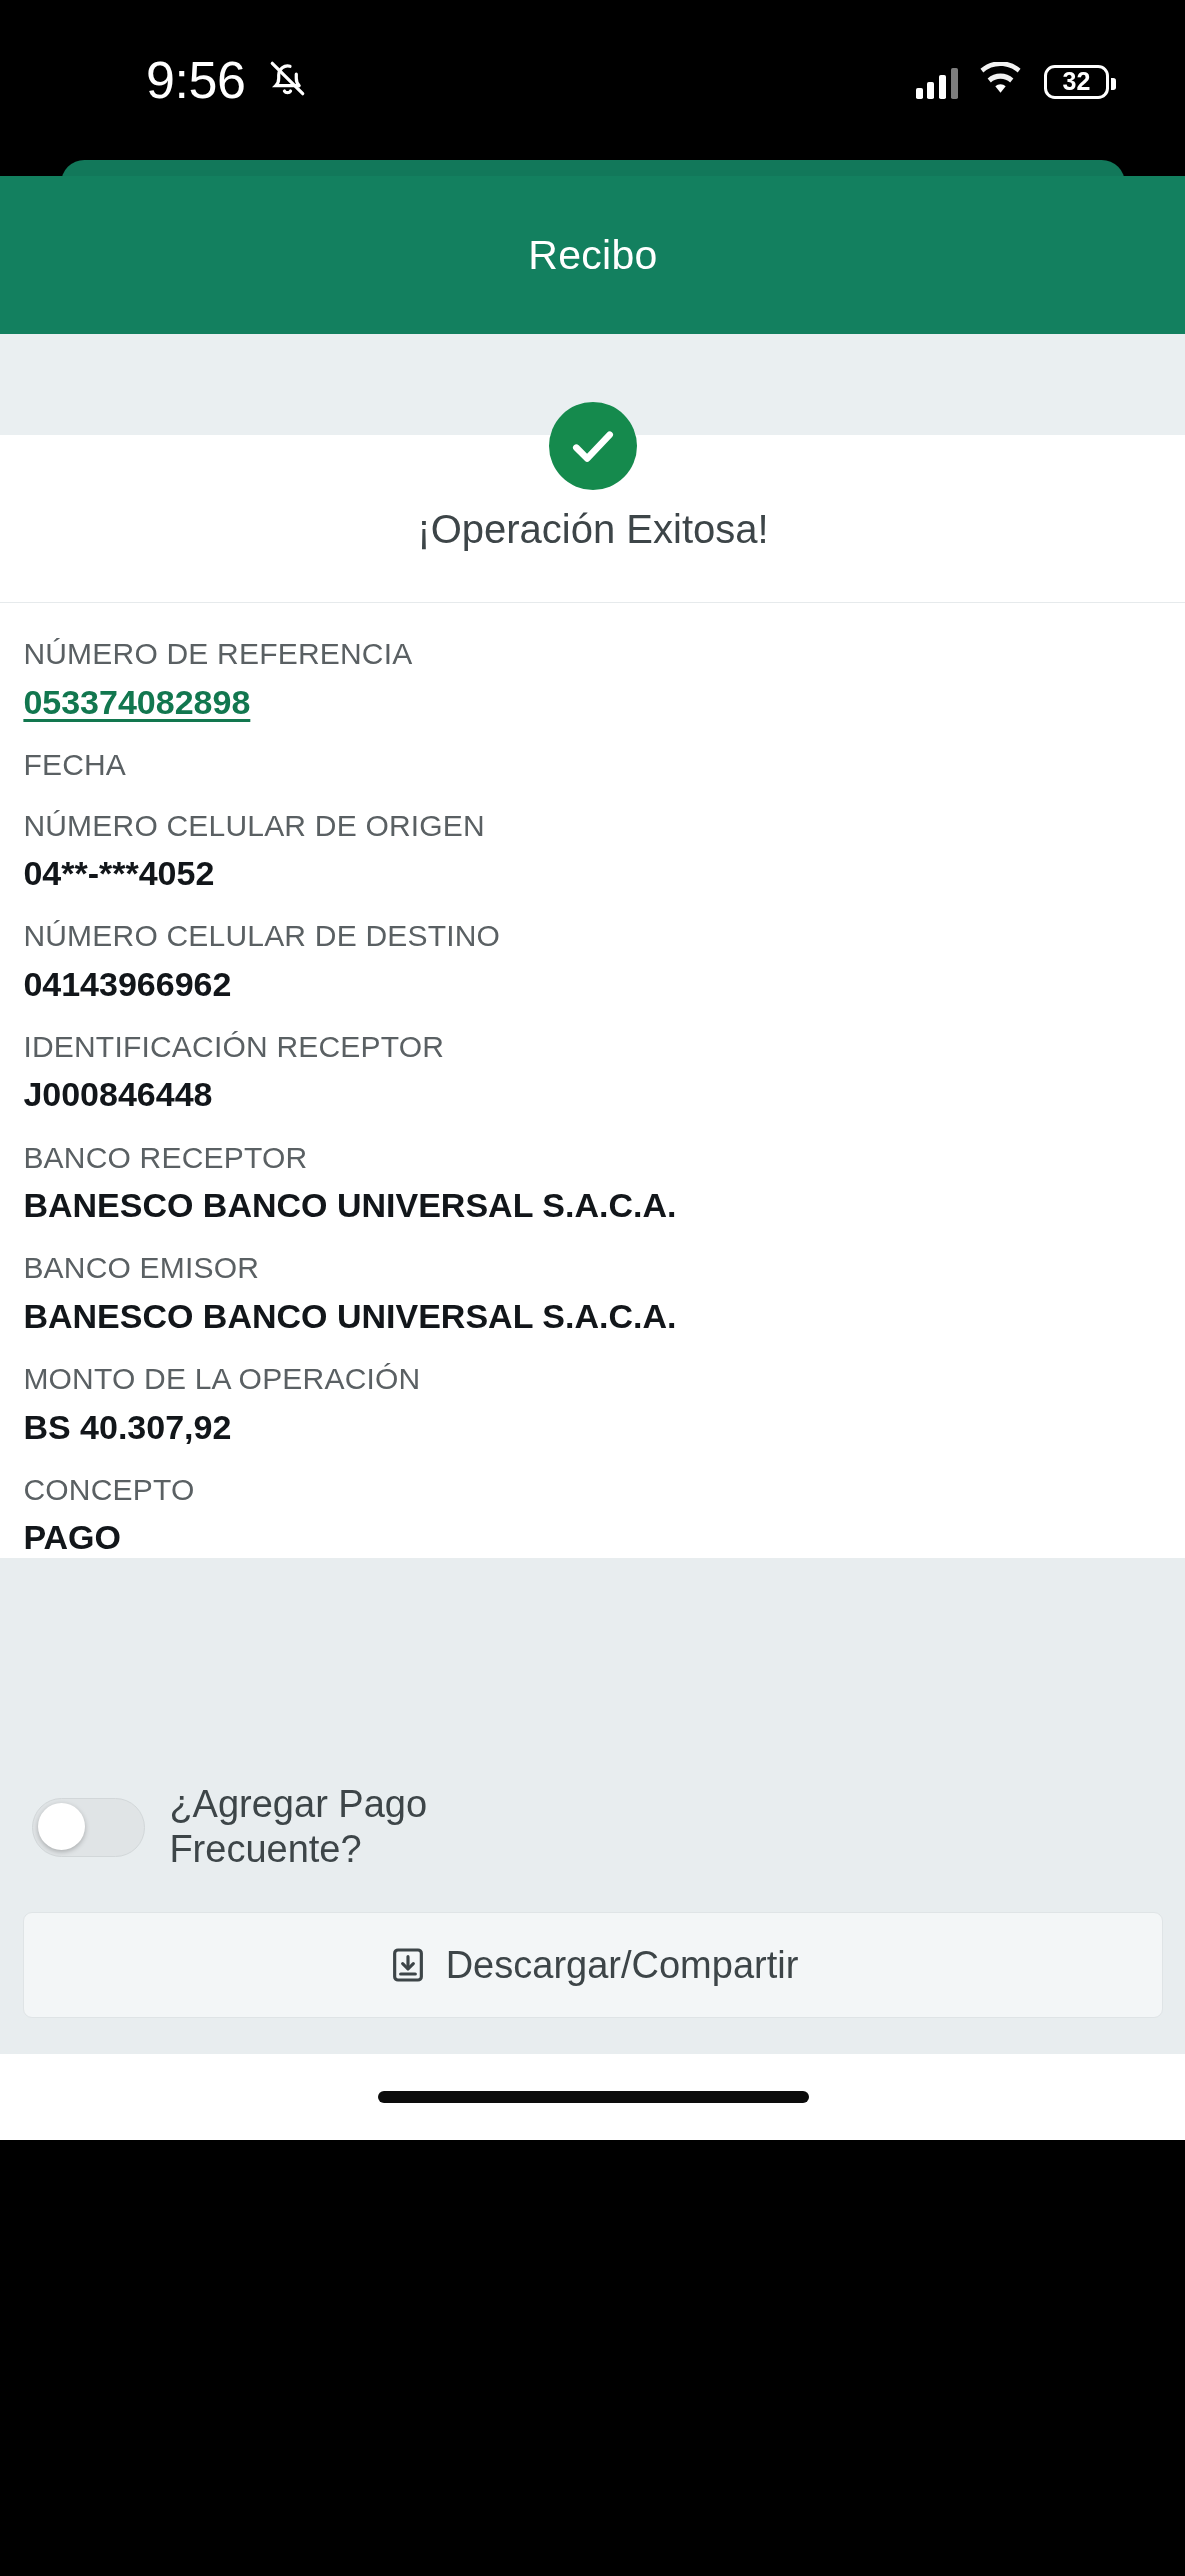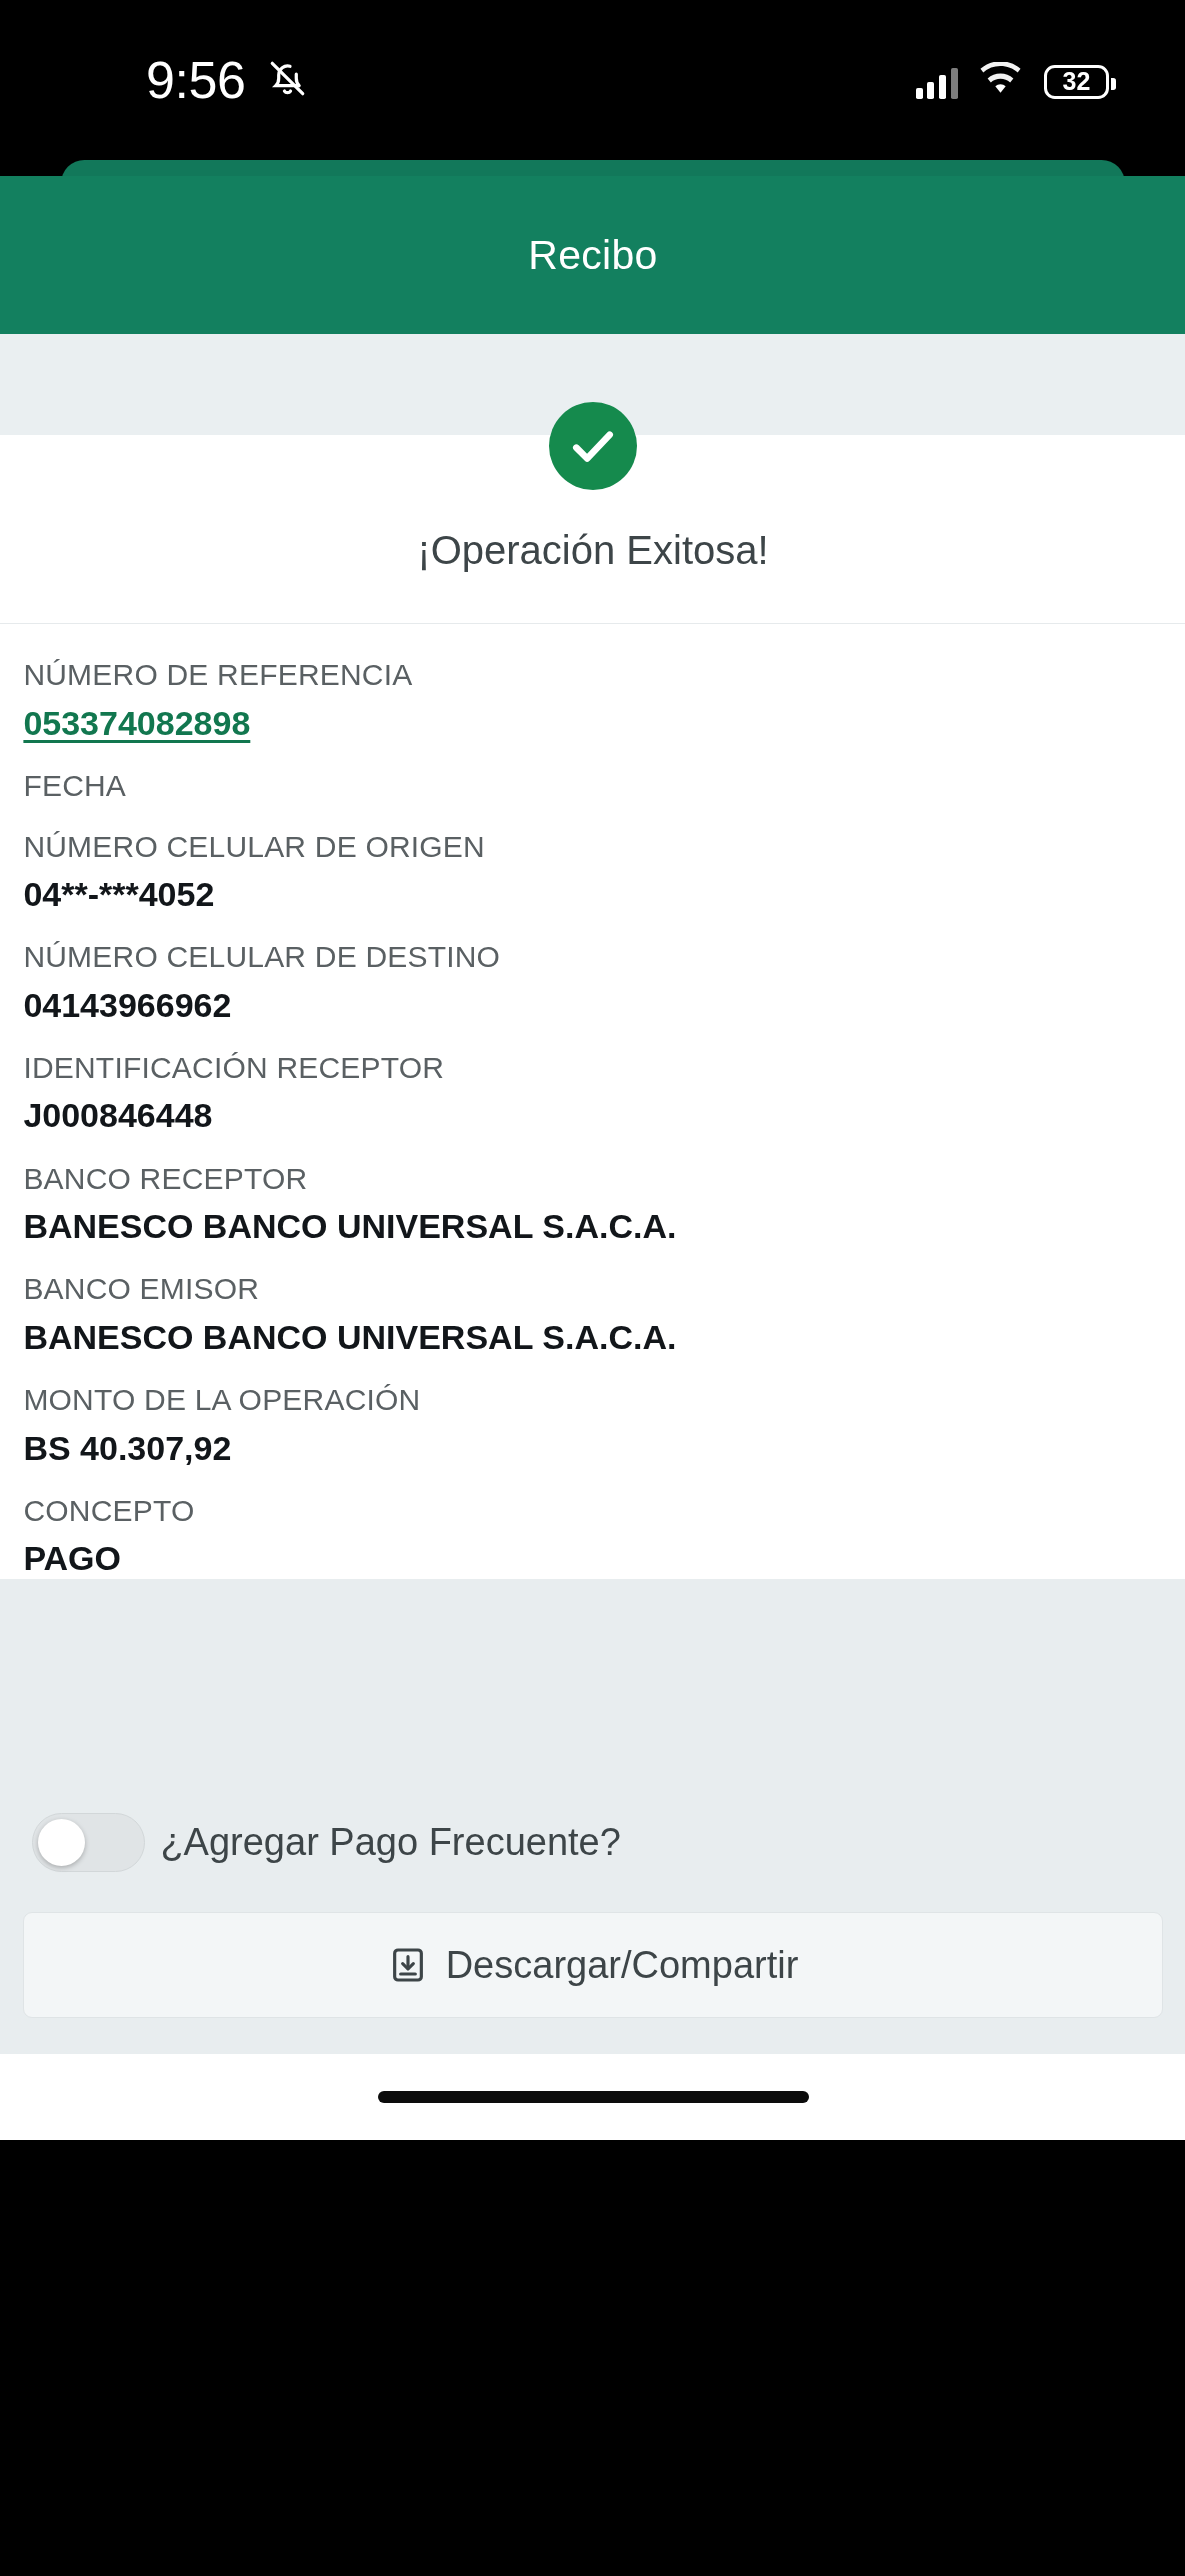--- a/index.html
+++ b/index.html
@@ -124,21 +124,21 @@
   }
   .check-circle {
     width: 88px; height: 88px;
     border-radius: 50%;
     background: #158a4d;
     display: flex; align-items: center; justify-content: center;
     position: relative;
   }
   .check-circle svg { width: 50px; height: 50px; display: block; }
   .success-text {
-    margin-top: 38px;
+    margin-top: 17px;
     font-size: 40px;
     color: #3d4548;
     font-weight: 400;
   }
 
   
   .details {
     flex: none;
     padding: 32px 23.4px 0 23.4px;
     background: #ffffff;
@@ -180,21 +180,21 @@
   .footer-actions {
     display: flex;
     align-items: center;
     justify-content: space-between;
     gap: 18px;
     padding: 0 7.2px 0 9px;
   }
   .toggle-group {
     display: flex;
     align-items: center;
-    gap: 15px;
+    gap: 24px;
     max-width: 593px;
   }
   .toggle {
     width: 113px; height: 59px;
     border-radius: 30px;
     background: #e0e4e6;
     border: 1.8px solid #d2d7d9;
     position: relative;
     flex: none;
   }

